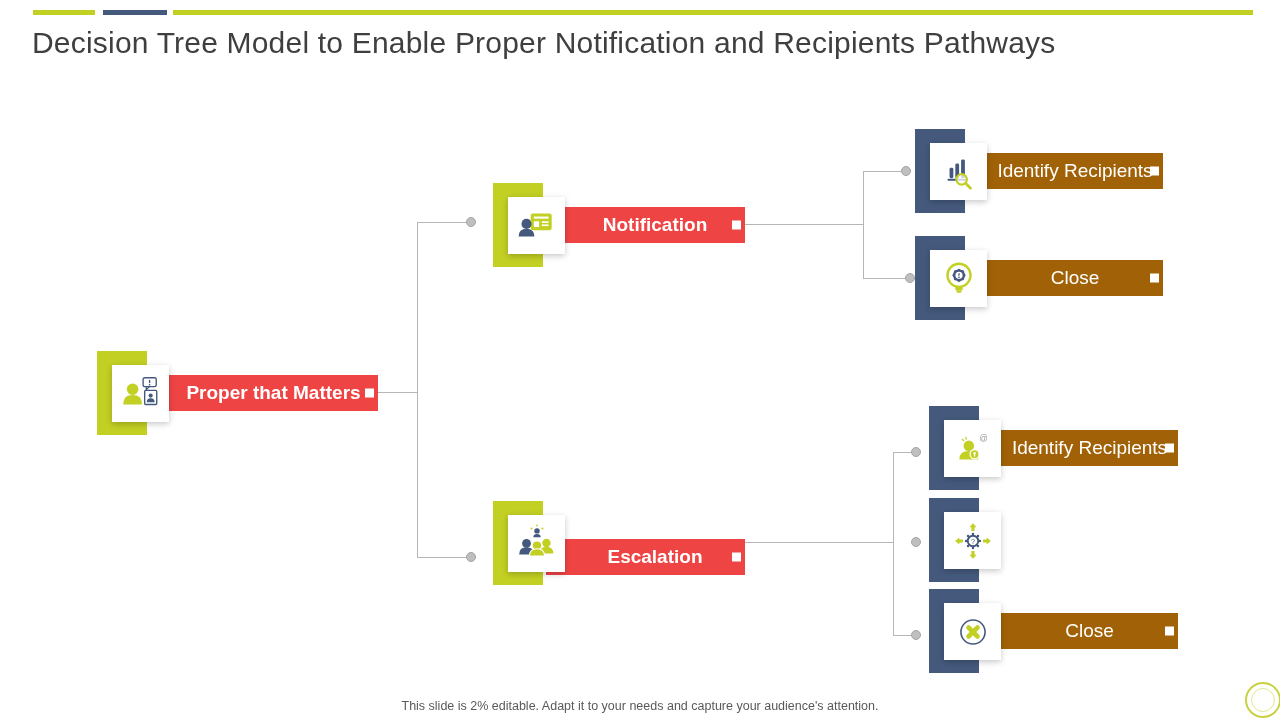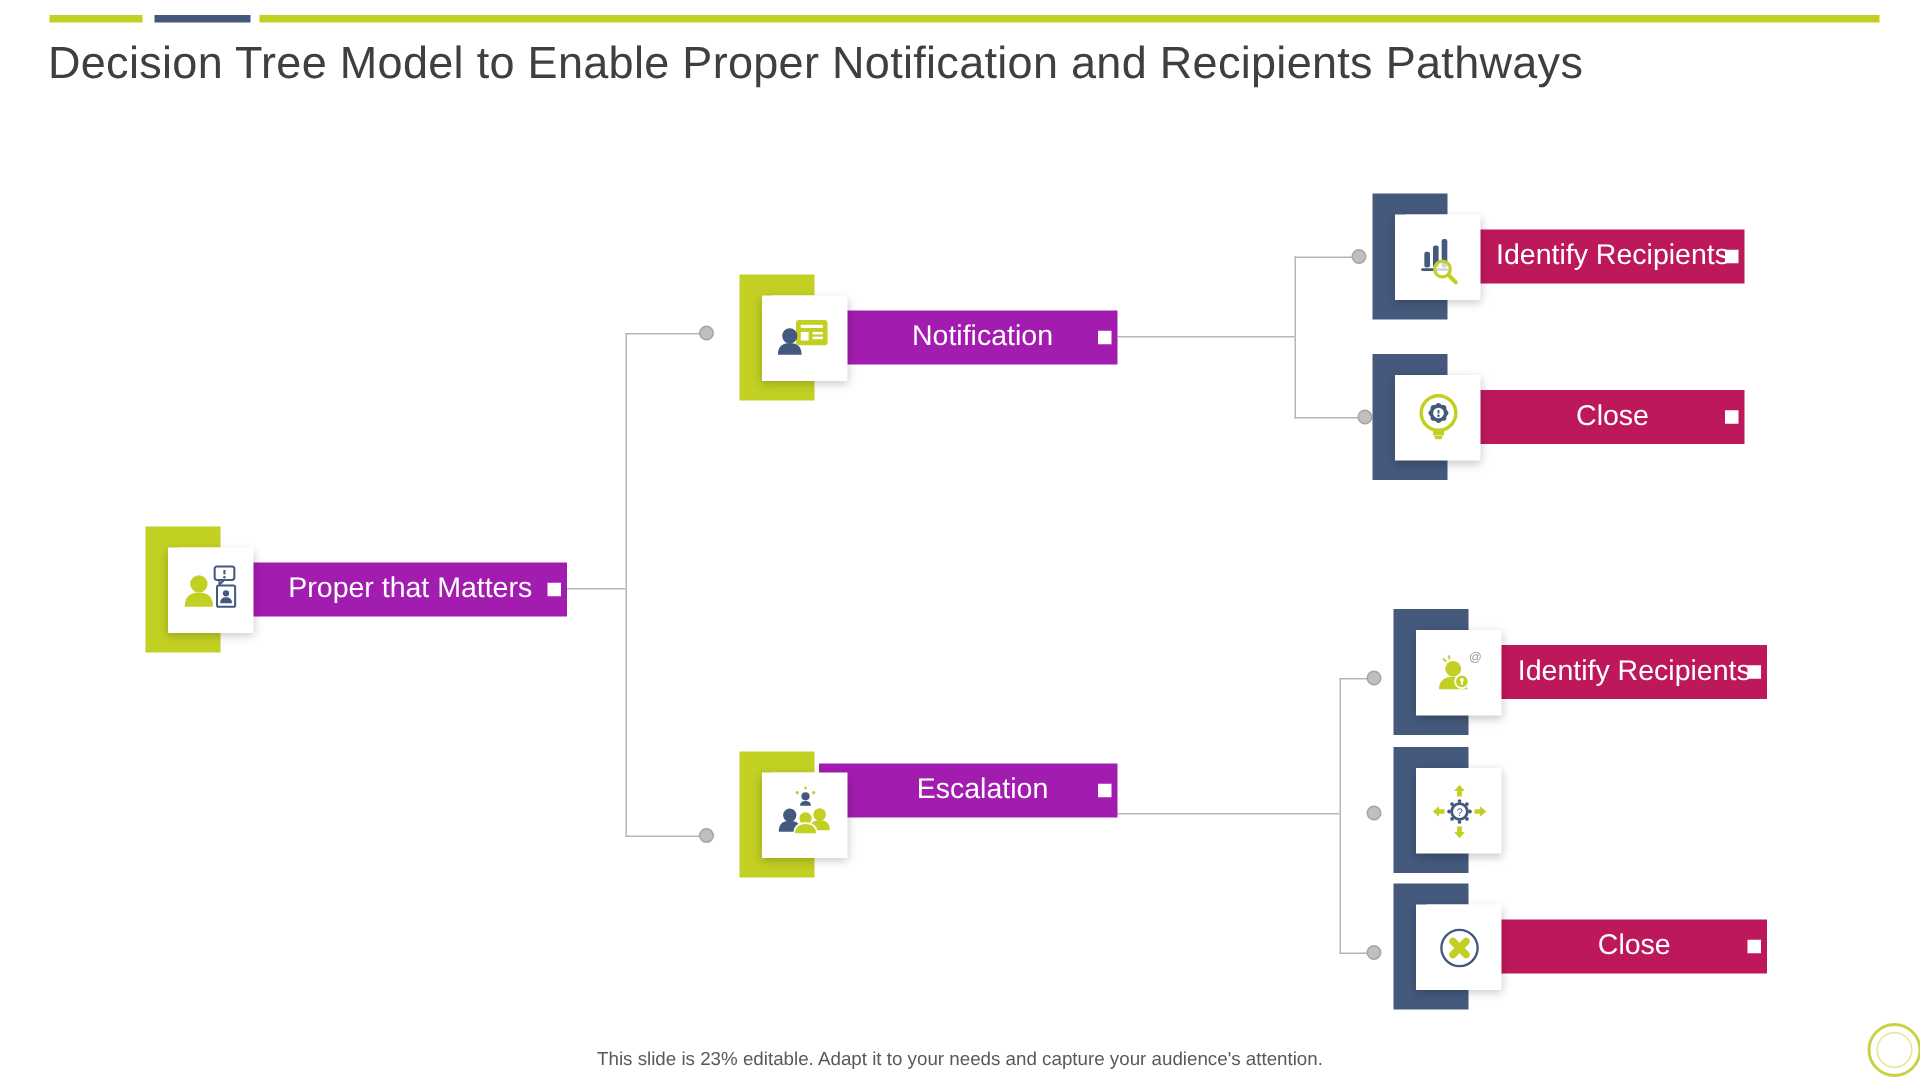--- a/index.html
+++ b/index.html
@@ -23,22 +23,22 @@
   .bracket.green { --c:#c2cf23; }
   .bracket.blue  { --c:#44597c; }
 
   .card { position:absolute; width:57px; height:57px; background:#fff; z-index:3;
           box-shadow:0 2px 6px rgba(0,0,0,.22);
           display:flex; align-items:center; justify-content:center; }
 
   .bar { position:absolute; height:36px; z-index:2; color:#fff;
          display:flex; align-items:center; justify-content:center;
          font-size:19px; padding-left:19px; }
-  .bar.green { background:#a21caf; font-weight:normal; }
-  .bar.blue  { background:#be185d; font-weight:400; }
+  .bar.green { background:#ef4444; font-weight:bold; }
+  .bar.blue  { background:#a16207; font-weight:400; }
   .endsq { position:absolute; right:4px; top:50%; transform:translateY(-50%);
            width:9px; height:9px; background:#fff; }
 
   
   .hline { position:absolute; height:1px; background:#b6b6b6; }
   .vline { position:absolute; width:1px;  background:#b6b6b6; }
   .dot   { position:absolute; width:10px; height:10px; border-radius:50%;
            background:#bfbfbf; border:1px solid #a5a5a5; }
 
   .footer { position:absolute; left:0; top:699px; width:1280px; text-align:center;
@@ -111,21 +111,21 @@
       <rect x="17" y="11" width="14" height="2" fill="#fff"></rect>
       <rect x="17" y="15.5" width="5" height="5.5" fill="#fff"></rect>
       <rect x="24.5" y="15.5" width="6.5" height="1.6" fill="#fff"></rect>
       <rect x="24.5" y="18.5" width="6.5" height="1.6" fill="#fff"></rect>
       <circle cx="10" cy="18" r="4.8" fill="#44597d"></circle>
       <path d="M2.5,30 Q2.5,22.5 10,22.5 Q17.5,22.5 17.5,30 Z" fill="#44597d"></path>
     </svg>
   </div>
 
   <div class="bracket green" style="left:493px; top:501px;"></div>
-  <div class="bar green" style="left:546px; top:509px; width:199px;">
+  <div class="bar green" style="left:546px; top:539px; width:199px;">
     <span>Escalation</span>
     <span class="endsq"></span>
   </div>
   <div class="card" style="left:508px; top:515px;">
     <svg width="42" height="42" viewBox="0 0 40 40">
       <circle cx="20" cy="7.5" r="2.6" fill="#44597d"></circle>
       <path d="M16.5,13.5 Q16.5,10.5 20,10.5 Q23.5,10.5 23.5,13.5 Z" fill="#44597d"></path>
       <circle cx="14.8" cy="5.2" r="1" fill="#c2cf23"></circle>
       <circle cx="25.2" cy="5.2" r="1" fill="#c2cf23"></circle>
       <circle cx="20" cy="2.3" r="0.9" fill="#c2cf23"></circle>
@@ -218,17 +218,17 @@
     <span class="endsq"></span>
   </div>
   <div class="card" style="left:944px; top:603px;">
     <svg width="42" height="42" viewBox="0 0 40 40">
       <circle cx="20" cy="20" r="11.5" fill="#fff" stroke="#44597d" stroke-width="1.5"></circle>
       <line x1="15.8" y1="15.8" x2="24.2" y2="24.2" stroke="#c2cf23" stroke-width="4.6" stroke-linecap="round"></line>
       <line x1="24.2" y1="15.8" x2="15.8" y2="24.2" stroke="#c2cf23" stroke-width="4.6" stroke-linecap="round"></line>
     </svg>
   </div>
 
-  <div class="footer">This slide is 23% editable. Adapt it to your needs and capture your audience's attention.</div>
+  <div class="footer">This slide is 2% editable. Adapt it to your needs and capture your audience's attention.</div>
 
   <div class="ring"></div>
 
 </div>
 
 </body></html>

